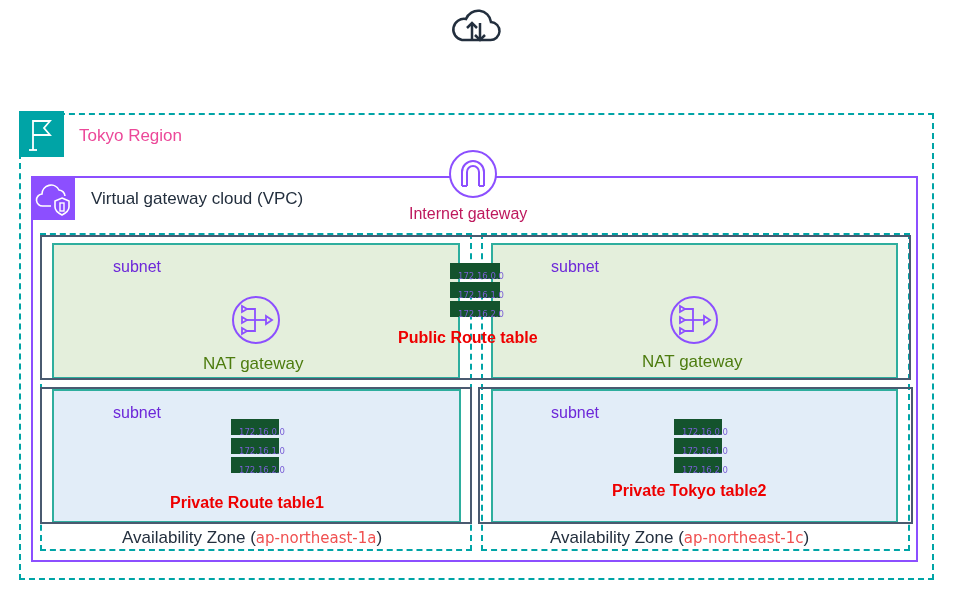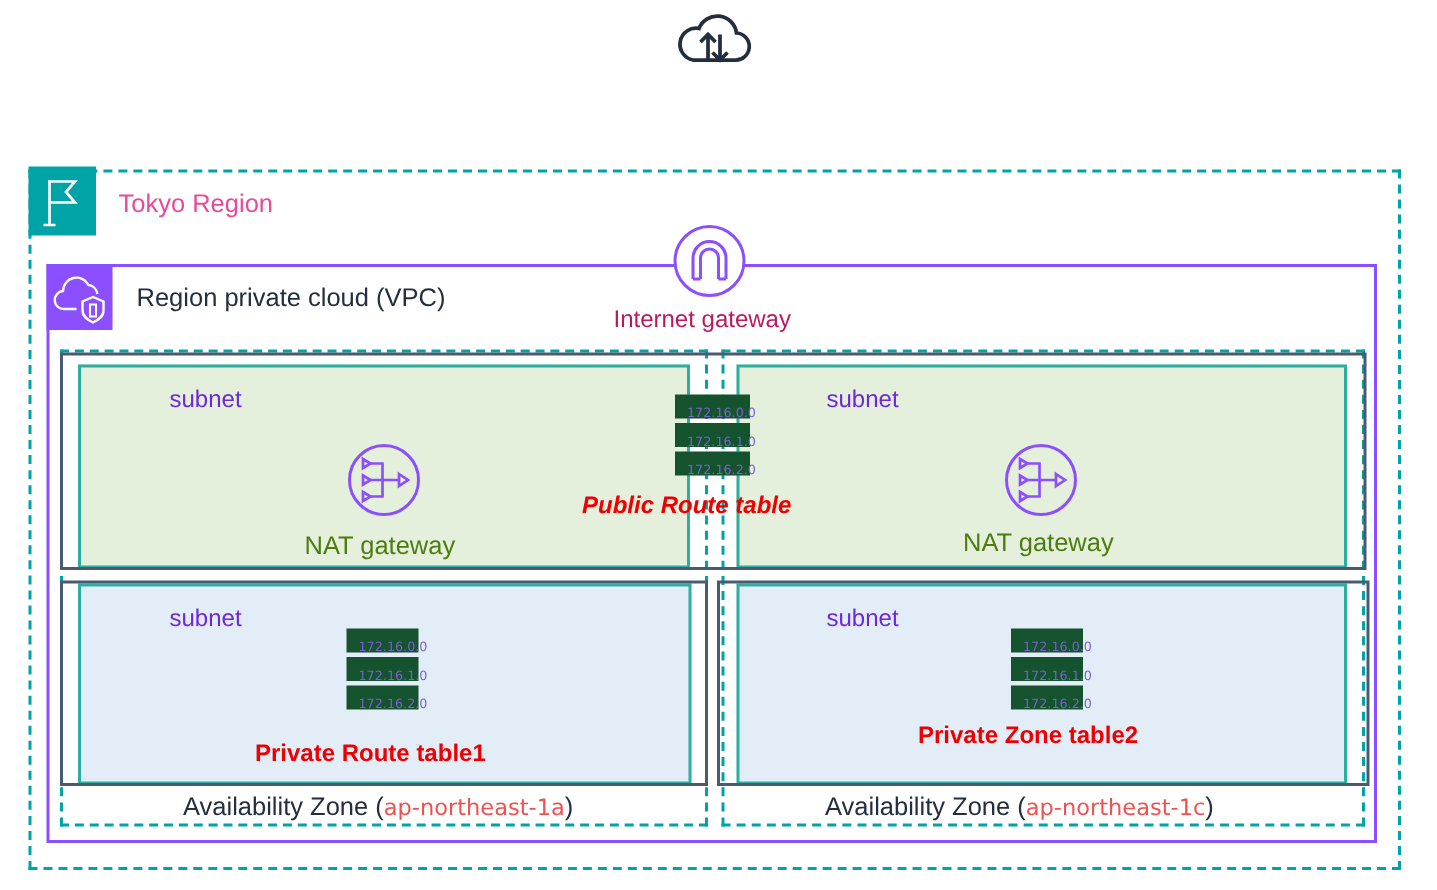--- a/index.html
+++ b/index.html
@@ -60,21 +60,21 @@
 <div class="abs region-label">Tokyo Region</div>
 
 <div class="abs vpc"></div>
 <div class="abs vpc-badge">
   <svg width="44" height="44" viewBox="0 0 44 44">
     <path d="M20 30 H12 A6 6 0 0 1 11 18 A9 9 0 0 1 28 14 A7 7 0 0 1 34 20" fill="none" stroke="#fff" stroke-width="1.6"></path>
     <path d="M31 22 L38 25 V31 C38 35 35 37 31 39 C27 37 24 35 24 31 V25 Z" fill="none" stroke="#fff" stroke-width="1.6"></path>
     <rect x="29" y="27" width="4" height="8" fill="none" stroke="#fff" stroke-width="1.4"></rect>
   </svg>
 </div>
-<div class="abs vpc-label">Region private cloud (VPC)</div>
+<div class="abs vpc-label">Virtual gateway cloud (VPC)</div>
 
 <div class="abs" style="left:448px;top:149px;">
   <svg width="50" height="50" viewBox="0 0 50 50">
     <circle cx="25" cy="25" r="23" fill="#ffffff" stroke="#8c4fff" stroke-width="2"></circle>
     <path d="M14 37 V23 A11 11 0 0 1 36 23 V37" fill="none" stroke="#8c4fff" stroke-width="2"></path>
     <path d="M19 37 V23 A6 6 0 0 1 31 23 V37" fill="none" stroke="#8c4fff" stroke-width="2"></path>
     <line x1="14" y1="37" x2="19" y2="37" stroke="#8c4fff" stroke-width="2"></line>
     <line x1="31" y1="37" x2="36" y2="37" stroke="#8c4fff" stroke-width="2"></line>
   </svg>
 </div>
@@ -122,34 +122,34 @@
     <polygon points="35,21 41,25 35,29" fill="none" stroke="#8c4fff" stroke-width="1.8"></polygon>
   </svg>
 </div>
 <div class="abs nat-label" style="left:642px;top:352px;">NAT gateway</div>
 
 <div class="abs rtbl" style="left:450px;top:263px;width:50px;">
   <div class="row">172.16.0.0</div>
   <div class="row">172.16.1.0</div>
   <div class="row">172.16.2.0</div>
 </div>
-<div class="abs rt-label" style="left:388px;top:329px;font-style:italic;">Public Route table</div>
+<div class="abs rt-label" style="left:398px;top:329px;">Public Route table</div>
 
 <div class="abs rtbl" style="left:231px;top:419px;">
   <div class="row">172.16.0.0</div>
   <div class="row">172.16.1.0</div>
   <div class="row">172.16.2.0</div>
 </div>
 <div class="abs rt-label" style="left:170px;top:494px;">Private Route table1</div>
 
 <div class="abs rtbl" style="left:674px;top:419px;">
   <div class="row">172.16.0.0</div>
   <div class="row">172.16.1.0</div>
   <div class="row">172.16.2.0</div>
 </div>
-<div class="abs rt-label" style="left:612px;top:482px;">Private Zone table2</div>
+<div class="abs rt-label" style="left:612px;top:482px;">Private Tokyo table2</div>
 
 <div class="abs az-label" style="left:122px;top:528px;">
   <span>Availability Zone (</span><span class="az-code">ap-northeast-1a</span><span>)</span>
 </div>
 <div class="abs az-label" style="left:550px;top:528px;">
   <span>Availability Zone (</span><span class="az-code">ap-northeast-1c</span><span>)</span>
 </div>
 
 </body></html>

